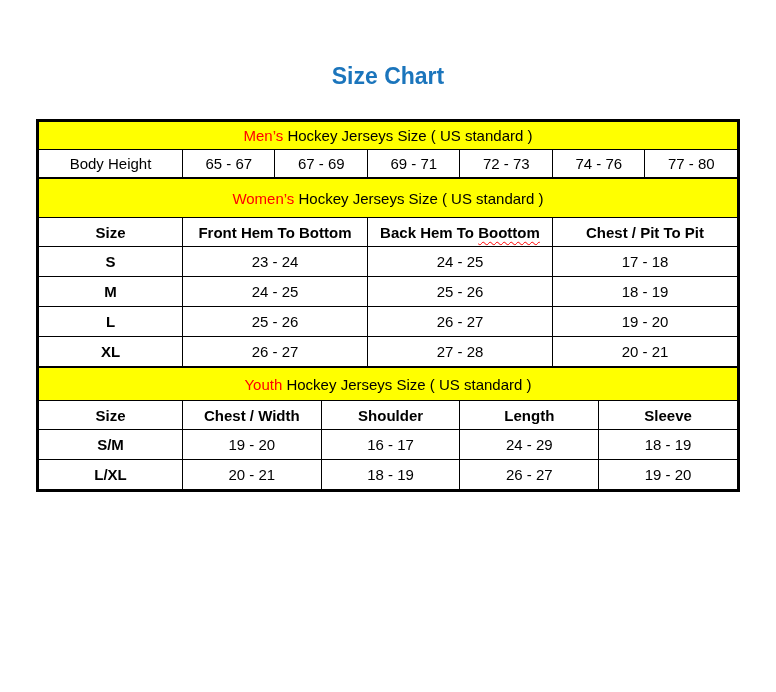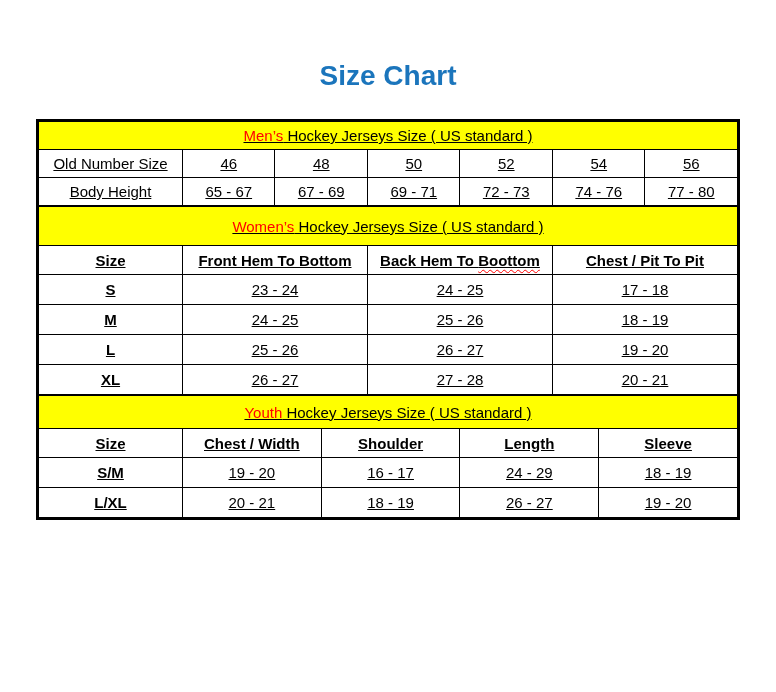--- a/index.html
+++ b/index.html
@@ -10,31 +10,30 @@
   body {
     width: 776px;
     height: 692px;
     overflow: hidden;
     font-family: "Liberation Sans", sans-serif;
     color: #000000;
   }
   .page-title {
     margin: 58px 0 0 0;
     text-align: center;
-    font-size: 28px;
+    font-size: 23px;
     line-height: 36px;
     font-weight: bold;
     color: var(--title_blue, #1B75BC);
     letter-spacing: 0px;
   }
   .tables-wrap {
     width: 700px;
     margin: 25px auto 4px auto;
     border: 2px solid var(--border_black, #000000);
-    text-decoration: underline;
   }
   table.size-table {
     width: 100%;
     border-collapse: collapse;
     table-layout: fixed;
   }
   table.size-table th,
   table.size-table td {
     border: 1px solid var(--border_black, #000000);
     text-align: center;
@@ -83,29 +82,20 @@
         <col>
         <col>
         <col>
         <col>
         <col>
         <col>
       </colgroup>
       <tbody>
         <tr data-name="table-caption-row">
           <td colspan="7" class="caption" data-name="mens-caption"><span class="red" data-name="caption-highlight">Men’s</span><span data-name="caption-text"> Hockey Jerseys Size ( US standard )</span></td>
-        </tr>
-        <tr data-name="table-row">
-          <td class="row-label" data-name="row-label-cell">Old Number Size</td>
-          <td data-name="data-cell">46</td>
-          <td data-name="data-cell">48</td>
-          <td data-name="data-cell">50</td>
-          <td data-name="data-cell">52</td>
-          <td data-name="data-cell">54</td>
-          <td data-name="data-cell">56</td>
         </tr>
         <tr data-name="table-row">
           <td class="row-label" data-name="row-label-cell">Body Height</td>
           <td data-name="data-cell">65 - 67</td>
           <td data-name="data-cell">67 - 69</td>
           <td data-name="data-cell">69 - 71</td>
           <td data-name="data-cell">72 - 73</td>
           <td data-name="data-cell">74 - 76</td>
           <td data-name="data-cell">77 - 80</td>
         </tr>

